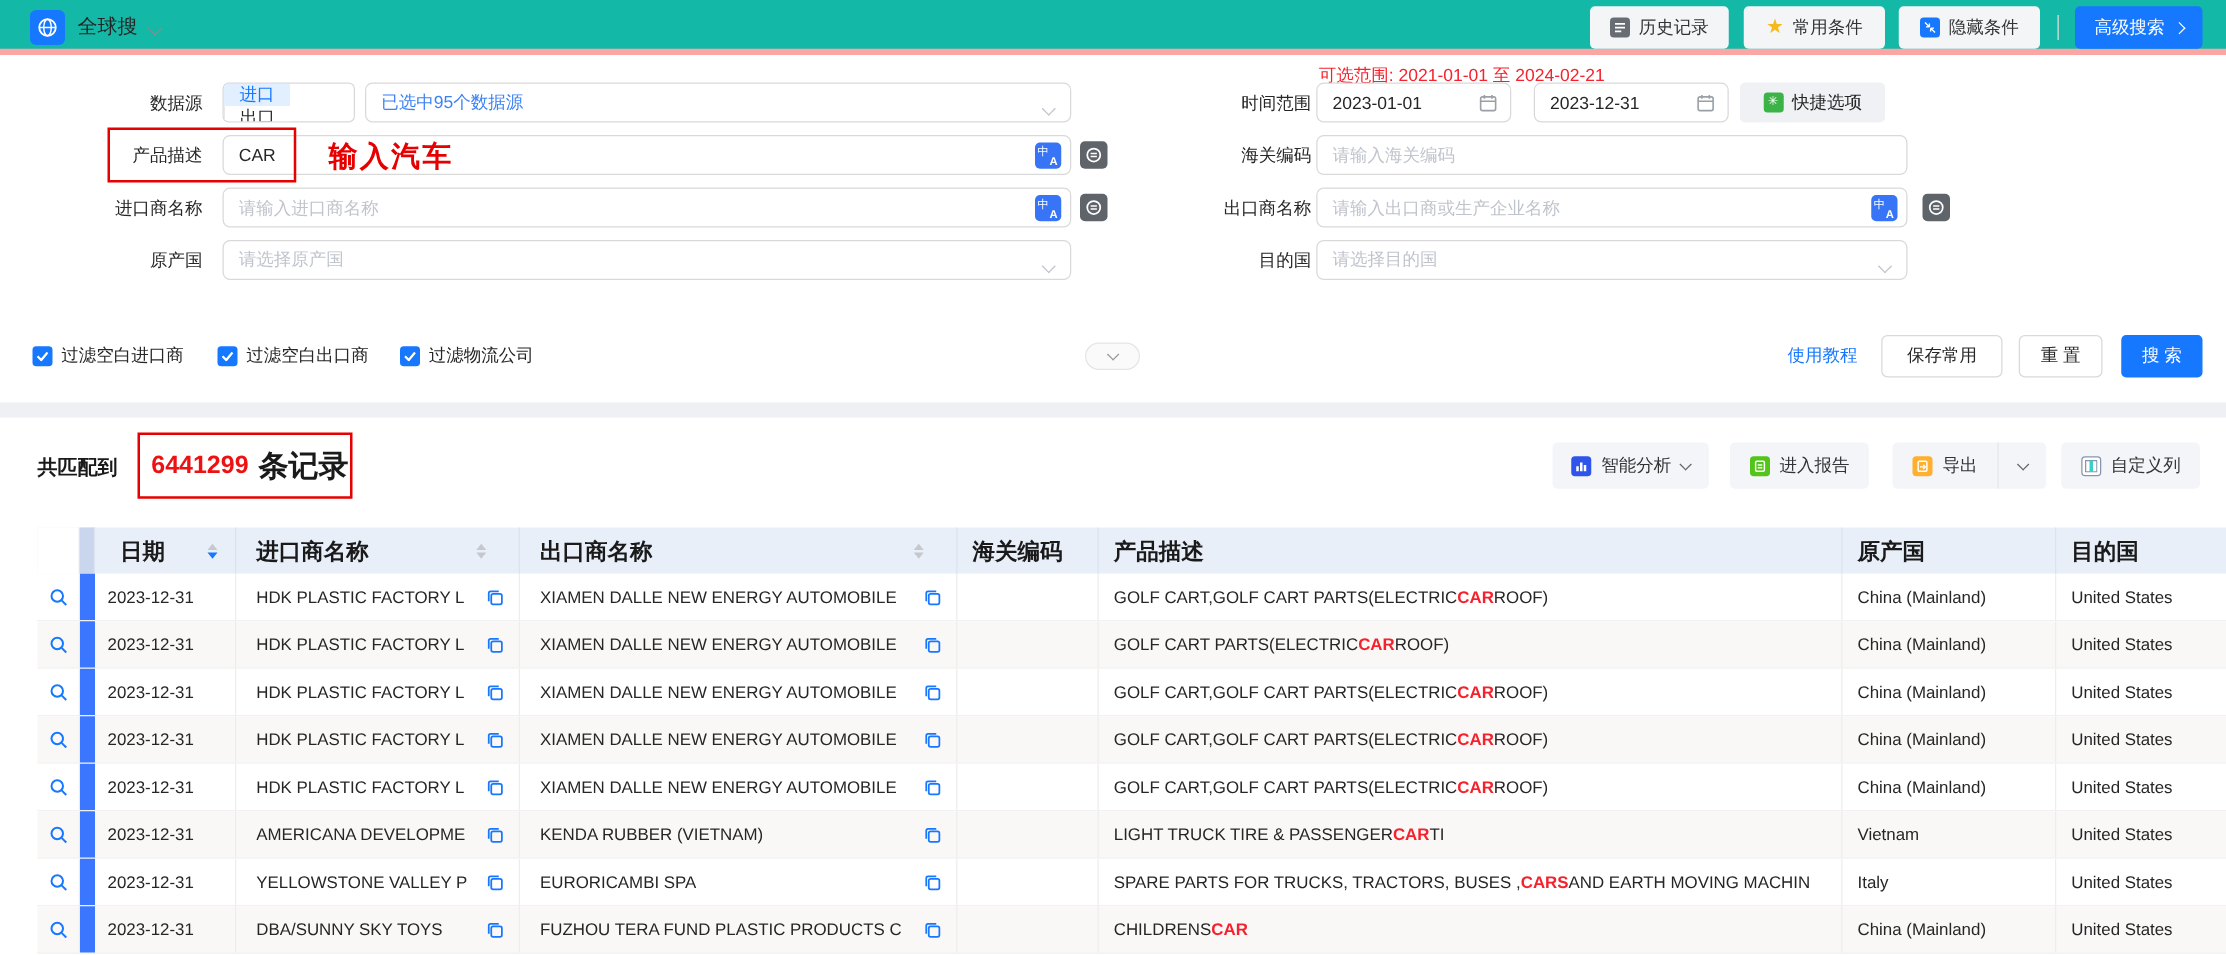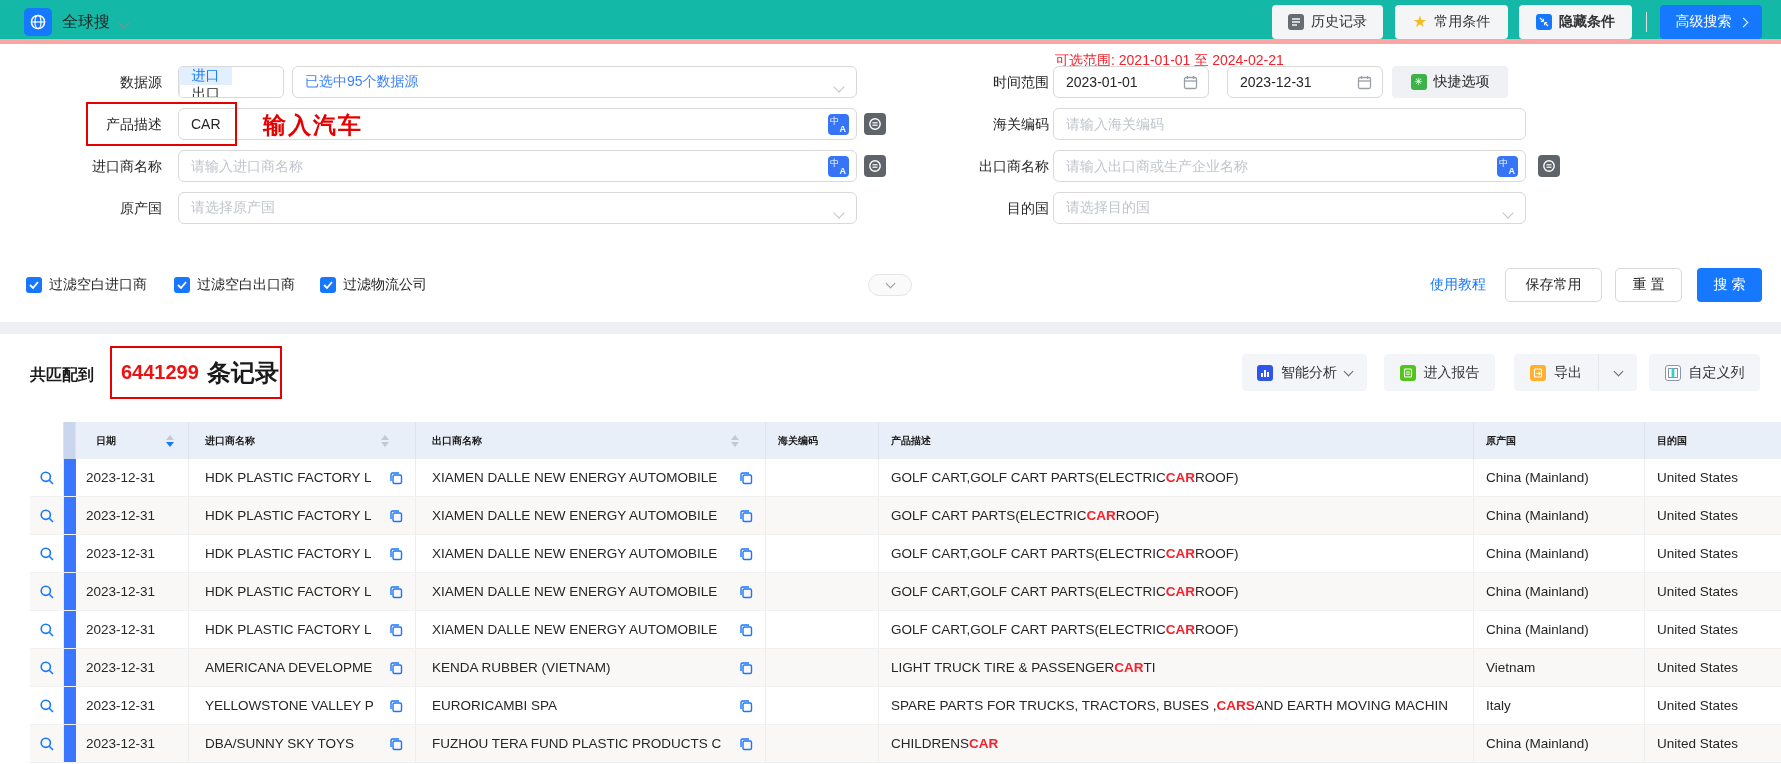--- a/index.html
+++ b/index.html
@@ -10,21 +10,21 @@
   
   .topbar { position:absolute; top:0; left:0; width:1781px; height:44px; background:#14b8a6; border-bottom:5px solid #fca5a5; }
   .logo { position:absolute; left:24px; top:8px; width:28px; height:28px; background:#1677ff; border-radius:5px; display:flex; align-items:center; justify-content:center; }
   .app-name { position:absolute; left:62px; top:0; height:44px; line-height:44px; font-size:16px; color:#262626; font-weight:500; }
   .app-caret { position:absolute; left:120px; top:19px; }
   .chev { display:inline-block; width:8px; height:8px; border-right:1.6px solid #8c8c8c; border-bottom:1.6px solid #8c8c8c; transform:rotate(45deg); }
   .chev.white { border-color:#fff; transform:rotate(-45deg); width:7px; height:7px; }
   .btn-light { position:absolute; top:5px; height:34px; background:#f4f5f7; border-radius:4px; display:flex; align-items:center; justify-content:center; gap:7px; font-size:14px; color:#333; cursor:pointer; }
   .tb-hist { left:1272px; width:111px; }
   .tb-fav  { left:1395px; width:113px; }
-  .tb-hide { left:1519px; width:113px;font-weight:bold; }
+  .tb-hide { left:1519px; width:113px; }
   .tb-div  { position:absolute; left:1646px; top:12px; width:1px; height:20px; background:#e0e0e0; }
   .btn-primary { background:#1677ff; color:#fff; border-radius:4px; display:flex; align-items:center; justify-content:center; gap:8px; font-size:14px; cursor:pointer; }
   .tb-adv { position:absolute; left:1660px; top:5px; width:102px; height:34px; }
   .star { color:#f7ba1e; font-size:16px; line-height:16px; }
   .mini-sq { width:16px; height:16px; border-radius:3px; display:flex; align-items:center; justify-content:center; flex:0 0 auto; }
 
   
   .note-red { position:absolute; left:1055px; top:52px; width:260px; font-size:14px; color:#f5222d; }
   .row-label-l { position:absolute; left:35px; width:127px; height:32px; line-height:32px; text-align:right; font-size:14px; color:#262626; }
   .row-label-r { position:absolute; left:907px; width:142px; height:32px; line-height:32px; text-align:right; font-size:14px; color:#262626; }
@@ -84,21 +84,21 @@
   .rb-columns { left:1649px; width:111px; }
   .rbtn .chev, .rb-export-caret .chev { border-color:#666; width:7px; height:7px; margin-top:-3px; }
 
   
   .tablewrap { position:absolute; left:30px; top:422px; width:1751px; }
   .thr { display:flex; height:37px; background:#e9eff9; }
   .tr  { display:flex; height:38px; background:#fff; border-bottom:1px solid #f1f1f1; }
   .tr.alt { background:#faf7f7; }
   .th, .td { height:100%; display:flex; align-items:center; border-right:1px solid #dce3f0; overflow:hidden; }
   .td { border-right:1px solid #ededed; }
-  .th { font-size:10px; font-weight:700; color:#1a1a1a; }
+  .th { font-size:18px; font-weight:700; color:#1a1a1a; }
   .td { font-size:13.5px; color:#262626; white-space:nowrap; }
   .c0 { width:34px; justify-content:center; }
   .c1 { width:12px; }
   .c2 { width:113px; padding-left:10px; }
   .c3 { width:227px; padding:0 12px 0 16px; }
   .c4 { width:350px; padding:0 12px 0 16px; }
   .c5 { width:113px; padding-left:12px; }
   .c6 { width:595px; padding-left:12px; }
   .c7 { width:171px; padding-left:12px; }
   .c8 { width:136px; padding-left:12px; border-right:none; }

